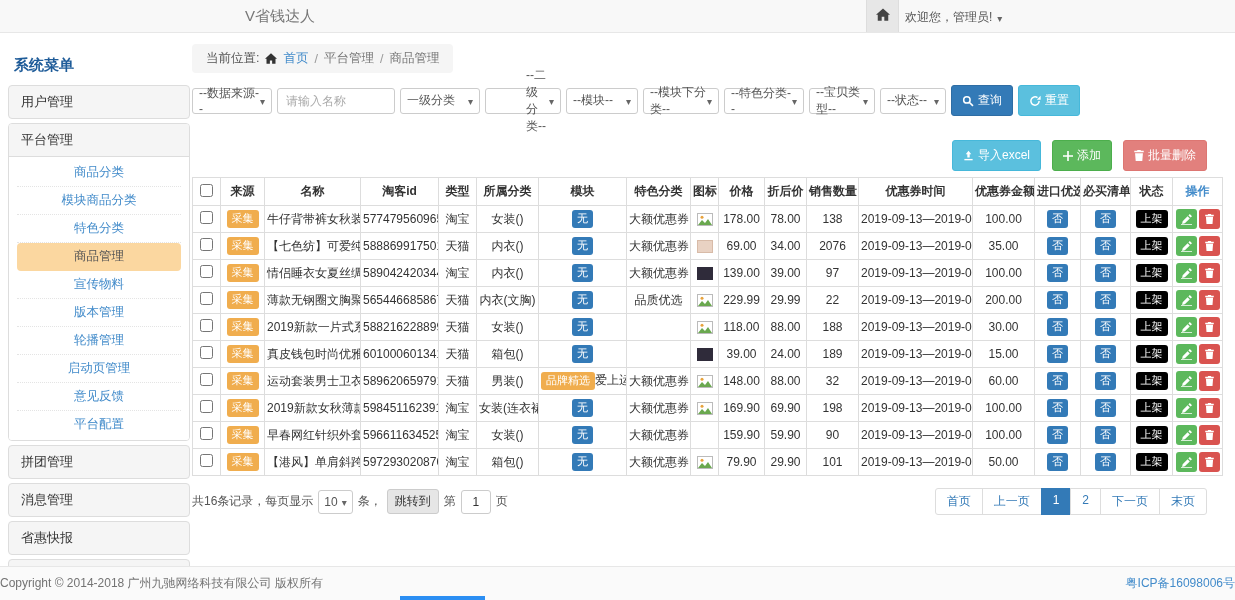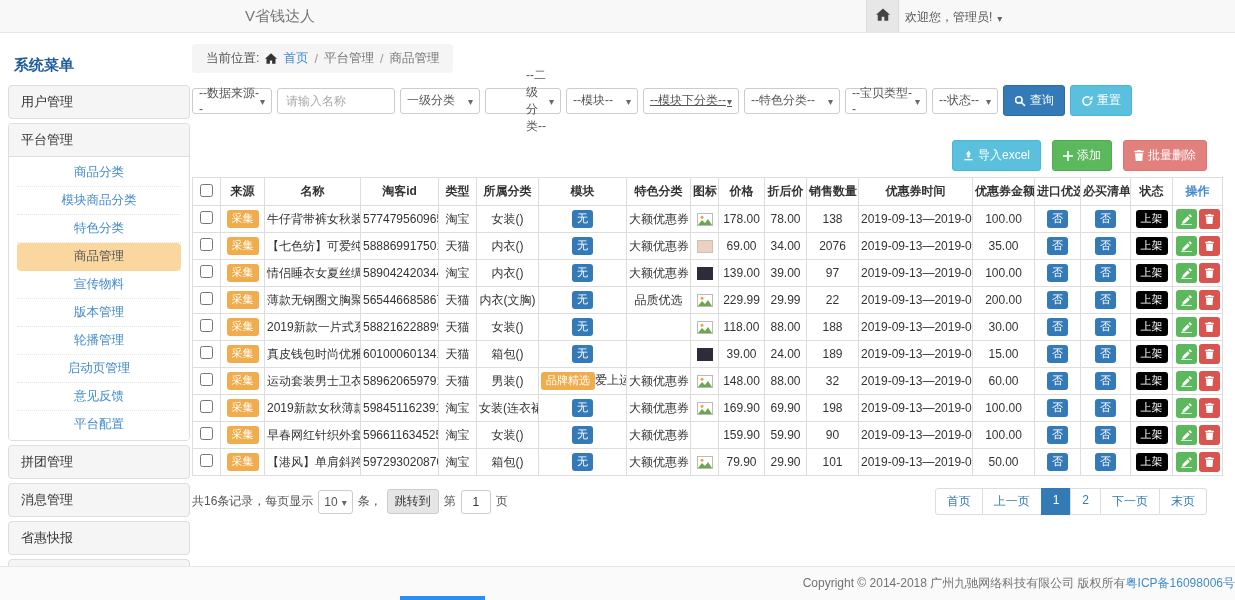--- a/index.html
+++ b/index.html
@@ -63,21 +63,21 @@
   .pager-left { display:flex; align-items:center; gap:5px; }
   .mini-select { border:1px solid #ccc; border-radius:3px; background:#fff; height:24px; padding:0 5px; display:inline-flex; align-items:center; gap:4px; cursor:pointer; }
   .jump-chip { background:#e6e6e6; border:1px solid #ccc; border-radius:3px; padding:3px 7px; cursor:pointer; color:#333; }
   .page-input { width:30px; height:24px; border:1px solid #ccc; border-radius:3px; text-align:center; font-size:12px; color:#333; }
   .pager-buttons { display:flex; }
   .page-btn { border:1px solid #ddd; padding:4px 11px; color:#337ab7; background:#fff; font-size:12px; margin-left:-1px; cursor:pointer; }
   .page-btn:first-child { border-radius:3px 0 0 3px; }
   .page-btn:last-child { border-radius:0 3px 3px 0; }
   .page-btn.active { background:#337ab7; color:#fff; border-color:#337ab7; }
 
-  footer { position:absolute; bottom:0; left:0; right:0; height:34px; background:#fafafa; border-top:1px solid #e7e7e7; display:flex; align-items:center; justify-content:flex-end; z-index:5; font-size:12px; color:#737373; gap:0; }
+  footer { position:absolute; bottom:0; left:0; right:0; height:34px; background:#fafafa; border-top:1px solid #e7e7e7; display:flex; align-items:center; justify-content:space-between; z-index:5; font-size:12px; color:#737373; gap:0; }
   footer a { color:#428bca; text-decoration:none; cursor:pointer; }
   .scroll-thumb { position:absolute; bottom:0; left:400px; width:85px; height:4px; background:#2b8ef3; z-index:9; }
 </style>
 </head>
 <body>
 
 <div class="topbar">
   <div class="brand">V省钱达人</div>
   <div class="home-box">
     <span>
@@ -157,29 +157,29 @@
         <span class="caret-down"></span>
       </div>
       <div class="fselect" style="width: 76px; padding-left: 40px;">
         <span>--二级分类--</span>
         <span class="caret-down"></span>
       </div>
       <div class="fselect" style="width: 72px;">
         <span>--模块--</span>
         <span class="caret-down"></span>
       </div>
-      <div class="fselect" style="width: 96px; text-decoration: underline;">
+      <div class="fselect" style="width: 76px;">
         <span>--模块下分类--</span>
         <span class="caret-down"></span>
       </div>
-      <div class="fselect" style="width: 96px;">
+      <div class="fselect" style="width: 80px;">
         <span>--特色分类--</span>
         <span class="caret-down"></span>
       </div>
-      <div class="fselect" style="width: 82px;">
+      <div class="fselect" style="width: 66px;">
         <span>--宝贝类型--</span>
         <span class="caret-down"></span>
       </div>
       <div class="fselect" style="width: 66px;">
         <span>--状态--</span>
         <span class="caret-down"></span>
       </div>
       <button class="btn btn-primary">
         <span style="display:inline-flex;">
           <svg width="12" height="12" viewBox="0 0 16 16">

